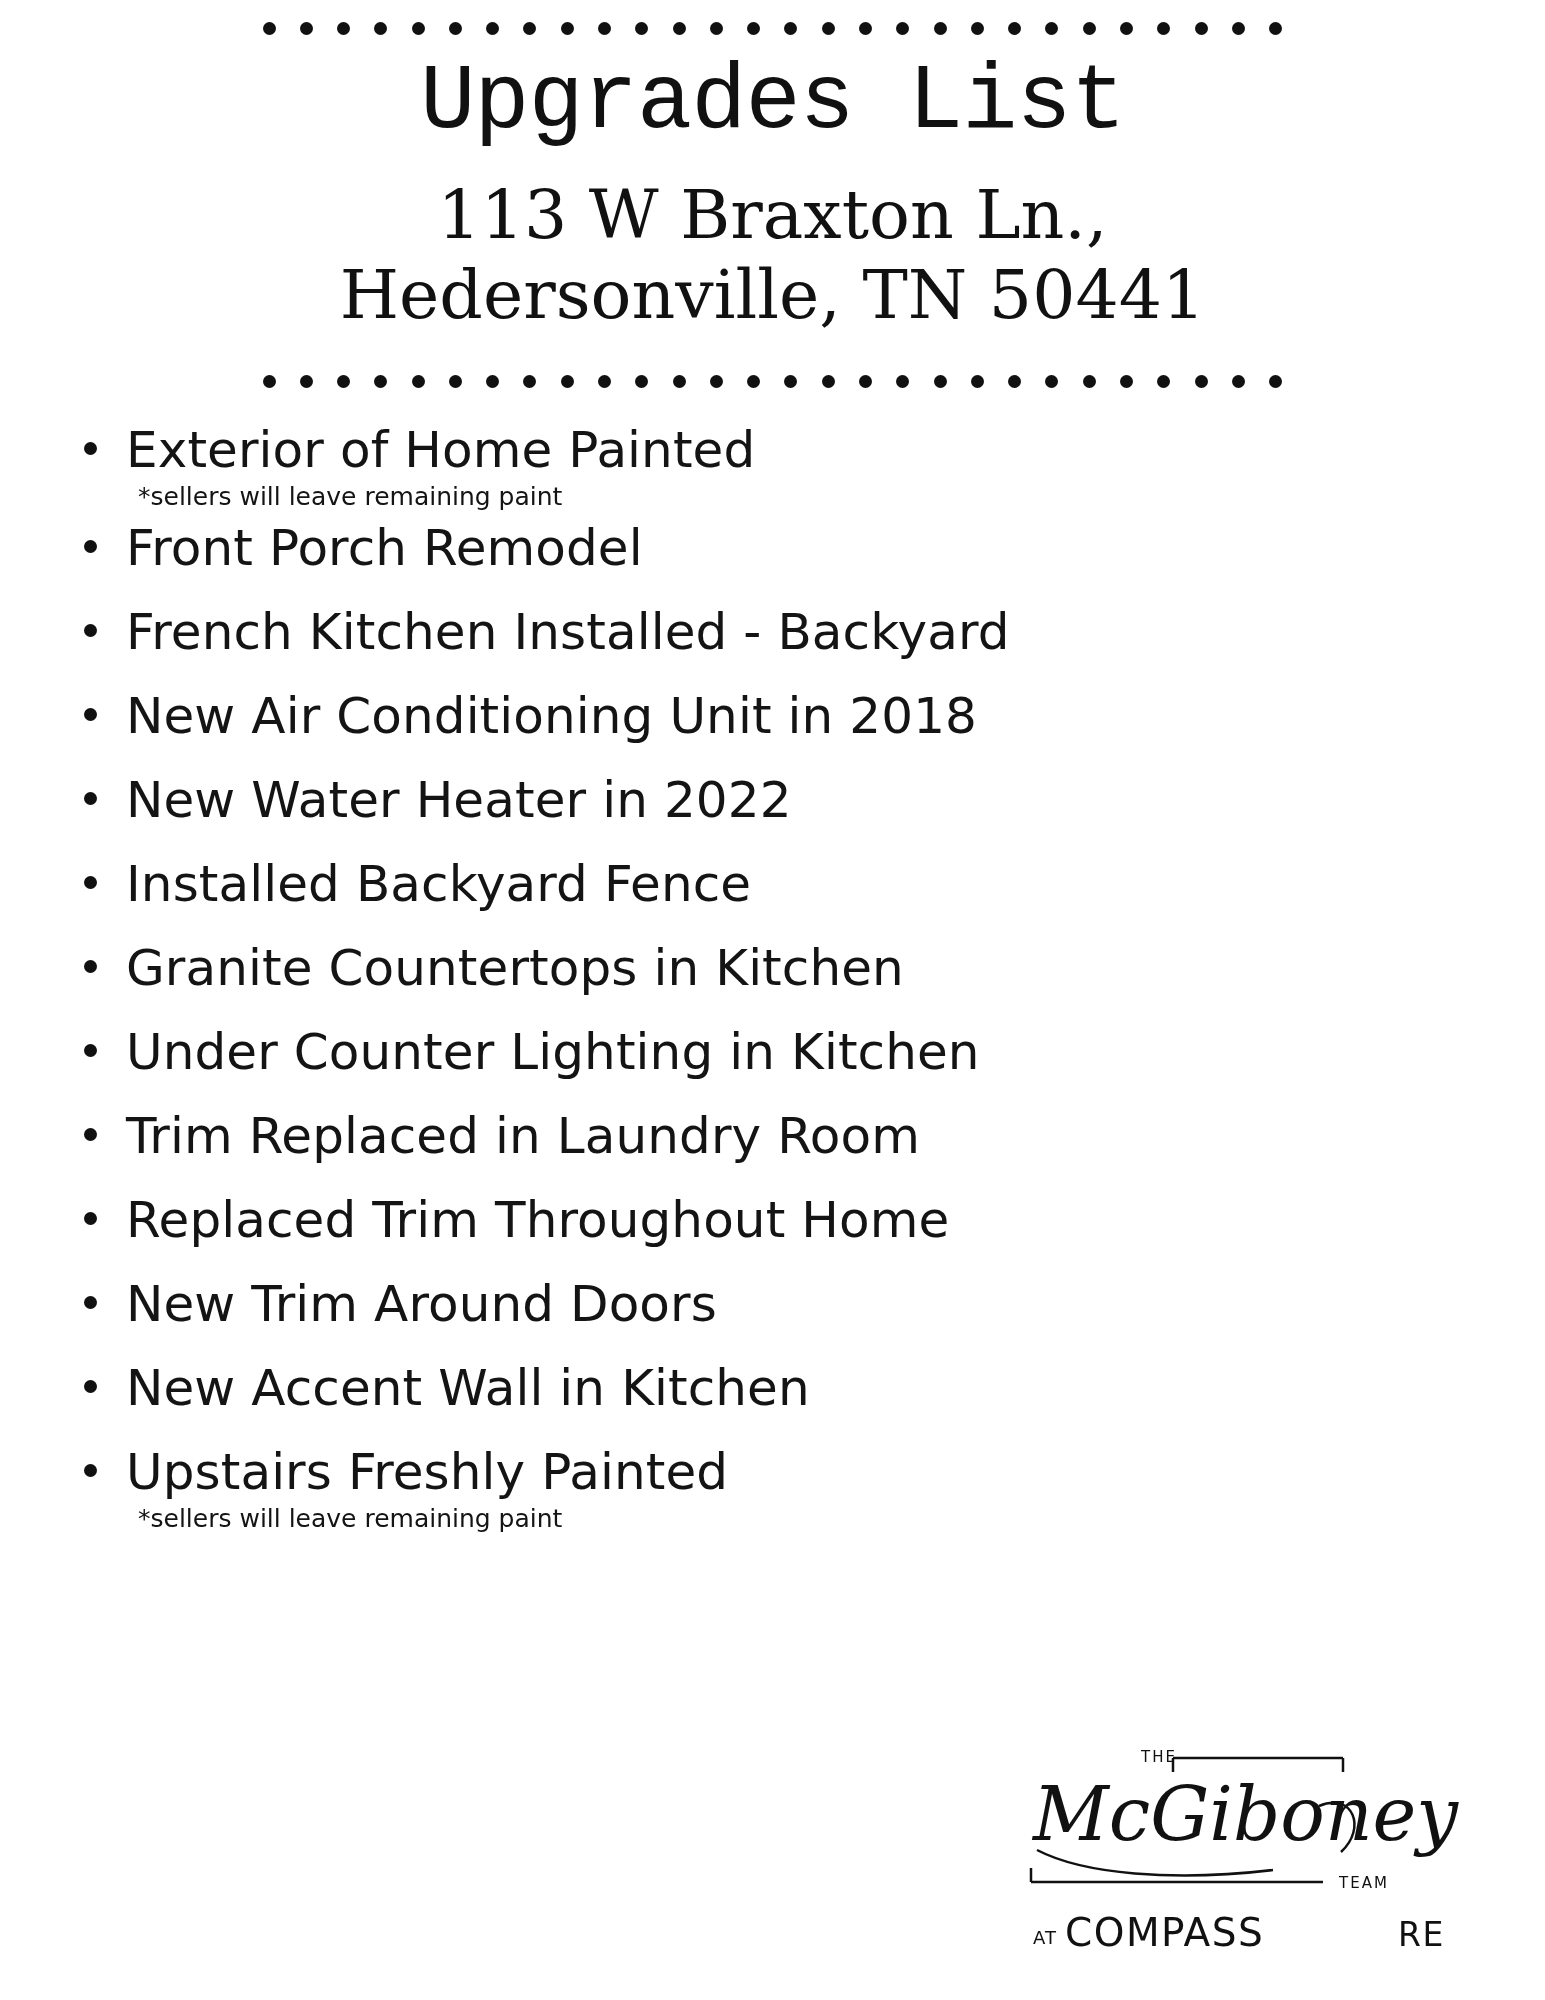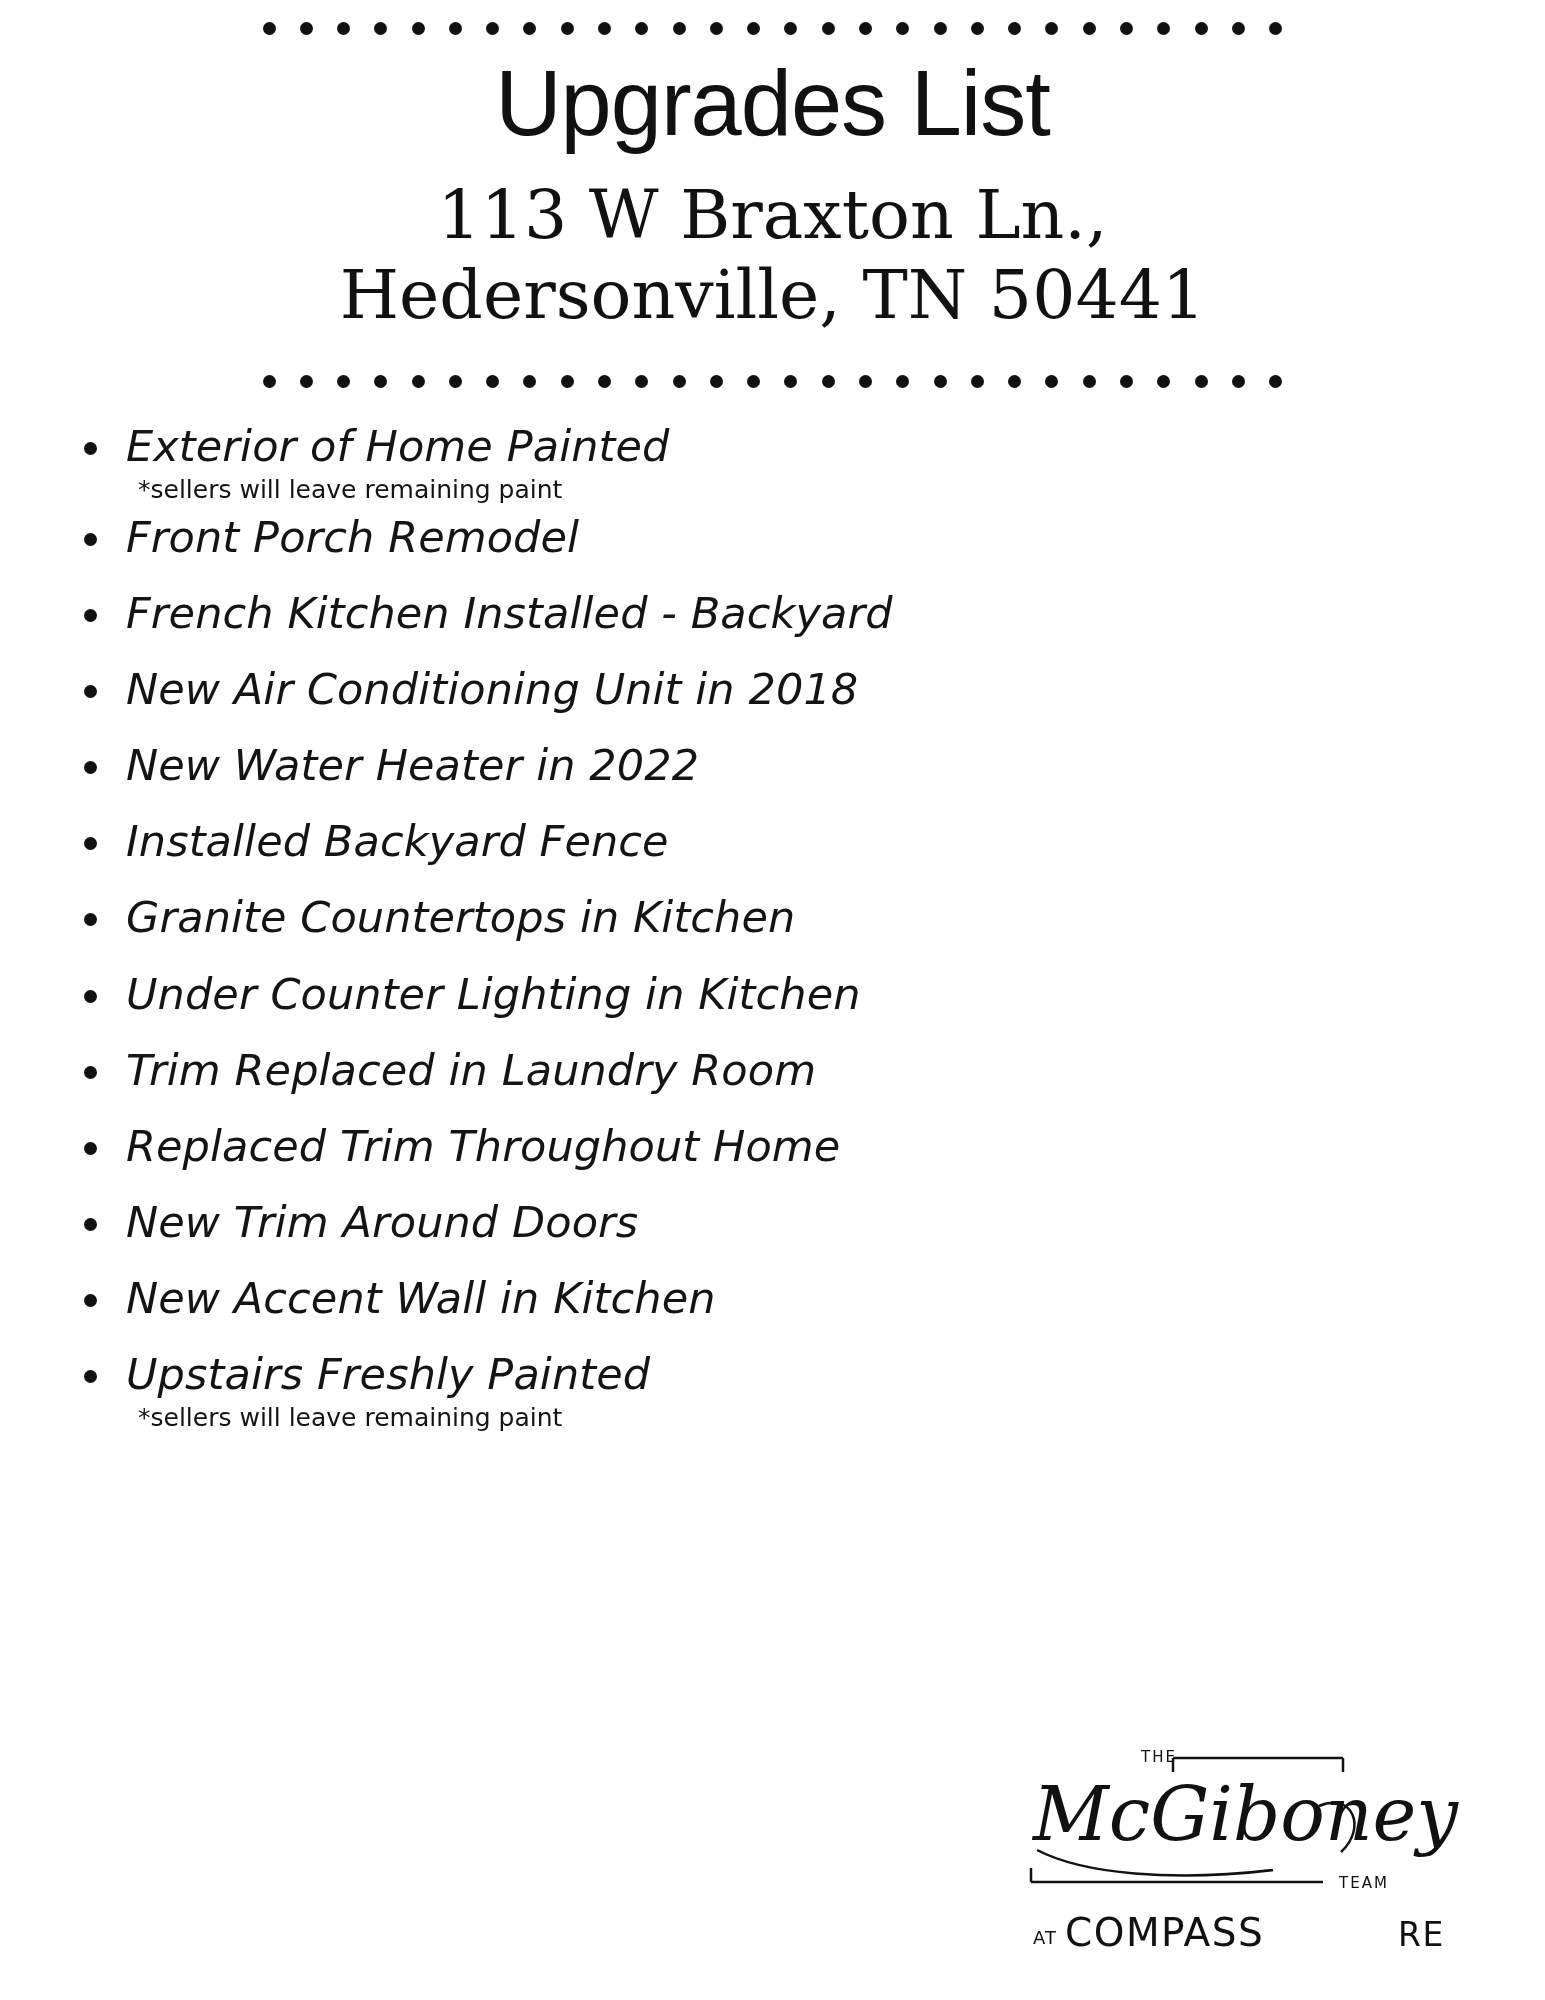--- a/index.html
+++ b/index.html
@@ -36,21 +36,21 @@
     width: 13px;
     height: 13px;
     border-radius: 50%;
     background: #111111;
     flex: 0 0 auto;
   }
   .dot-rule-top { margin-top: 22px; }
   .dot-rule-bottom { margin-top: 40px; }
 
   .doc-title {
-    font-family: Liberation Sans, sans-serif;
+    font-family: Liberation Mono, monospace;
     font-size: 92px;
     line-height: 1.0;
     text-align: center;
     letter-spacing: -1px;
     margin: 22px 0 0 0;
     font-weight: 400;
   }
   .doc-address {
     font-family: "DejaVu Serif", serif;
     font-size: 68px;
@@ -76,26 +76,25 @@
     content: "";
     position: absolute;
     left: 14px;
     top: 20px;
     width: 13px;
     height: 13px;
     border-radius: 50%;
     background: #111111;
   }
   .item-text {
-    font-size: 43px;
+    font-size: 50px;
     line-height: 1.12;
     font-weight: 400;
     color: #141414;
     letter-spacing: 0.1px;
-    font-style: italic;
   }
   .item-note {
     display: block;
     font-size: 25px;
     line-height: 1.2;
     margin-top: 4px;
     margin-left: 12px;
     color: #141414;
   }
   .list-item.tight { margin-bottom: 8px; }

